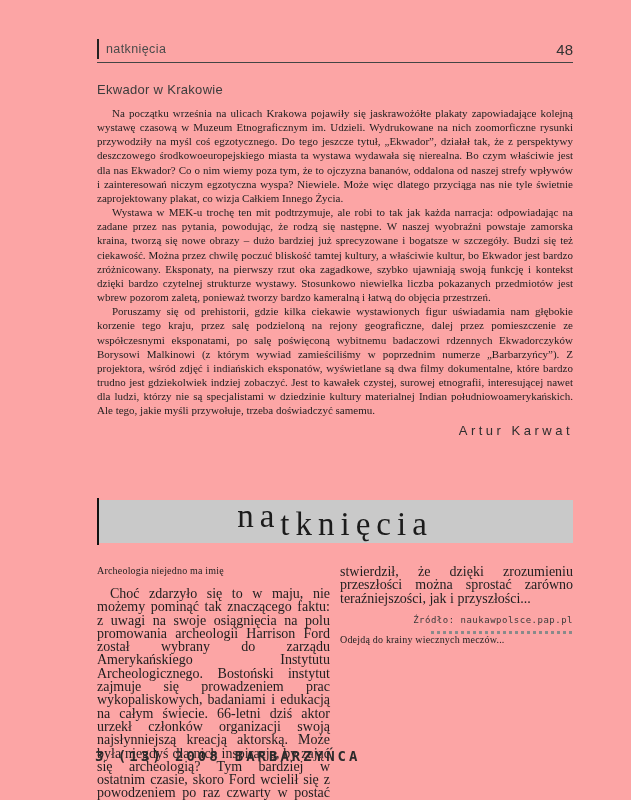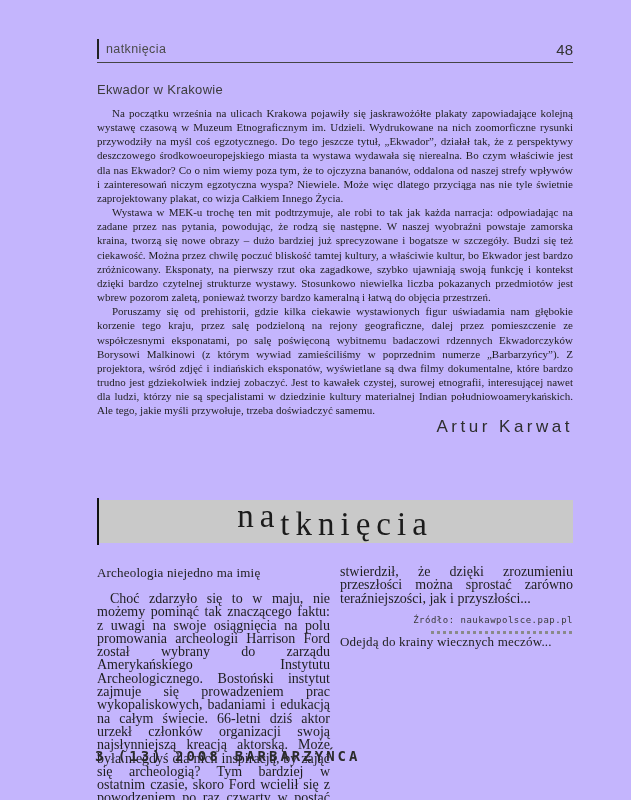--- a/index.html
+++ b/index.html
@@ -1,19 +1,19 @@
 <!DOCTYPE html>
 <html lang="pl"><head>
 <meta charset="utf-8">
 <style>
   html,body{margin:0;padding:0;background:#ffffff;}
   .page{
     position:relative;
     width:631px;height:800px;
-    background:#c4b5fd;
+    background:#fca5a5;
     font-family:"Liberation Serif", serif;
     color:#1e1e1e;
     overflow:hidden;
   }
   
   .header{
     position:absolute;left:97px;top:38px;width:476px;height:22px;
     display:flex;align-items:center;justify-content:space-between;
     font-family:"Liberation Sans", sans-serif;
   }
@@ -32,23 +32,24 @@
     font-family:"Liberation Sans", sans-serif;
     font-size:13px;color:#3c3c3c;letter-spacing:0.3px;
     margin:0 0 9px 0;font-weight:normal;
   }
   .article p{
     margin:0;
     font-size:11px;line-height:14.15px;
     text-align:justify;text-indent:15px;
   }
   .author{
+    margin-top:6px;
     text-align:right;
     font-family:"Liberation Sans", sans-serif;
-    font-size:17px;color:#2e2e2e;letter-spacing:3.5px;
+    font-size:13px;color:#2e2e2e;letter-spacing:3.5px;
   }
   
   .banner{
     position:absolute;left:97px;top:500px;width:476px;height:43px;
     display:flex;align-items:center;justify-content:center;
   }
   .banner-bg{position:absolute;inset:0;}
   .banner-leftbar{position:absolute;left:0;top:-2px;width:2px;height:47px;background:#111;}
   .banner-text{
     position:relative;
@@ -58,21 +59,21 @@
   }
   .banner-raised{position:relative;top:-8px;}
   
   .columns{
     position:absolute;left:97px;top:565px;width:476px;
     display:flex;gap:10px;
   }
   .col{width:233px;}
   .col-heading{
     font-family:"Liberation Serif", serif;
-    font-size:13px;font-weight:normal;color:#222;
+    font-size:10px;font-weight:normal;color:#222;
     margin:0 0 11px 0;letter-spacing:0.2px;
   }
   .col p{
     margin:0;
     font-size:14px;line-height:13.3px;
     text-align:justify;
   }
   .col p.indent{text-indent:13px;}
   .source-line{
     margin-top:10px;

